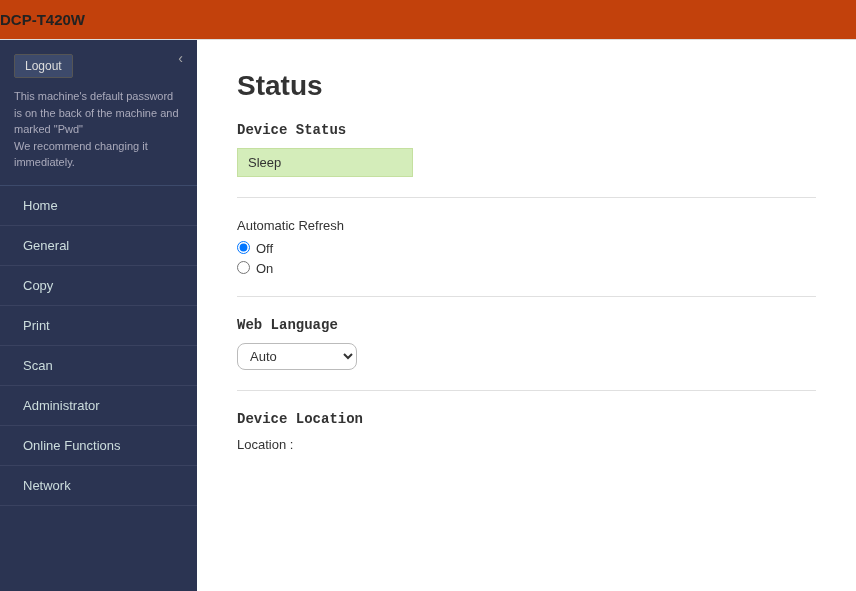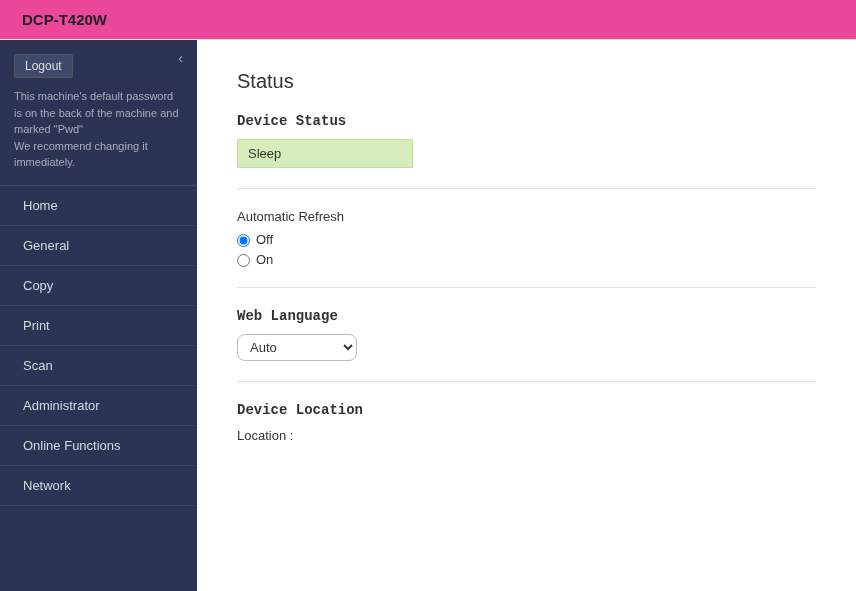--- a/index.html
+++ b/index.html
@@ -9,23 +9,23 @@
       background: #f0f0f0;
       width: 856px;
       height: 591px;
       overflow: hidden;
       display: flex;
       flex-direction: column;
     }
 
     
     #title-bar {
-      background: #ec4899;
+      background: #c2410c;
       border-bottom: 1px solid #ddd;
-      padding: 10px 22px;
+      padding: 10px 0;
       font-size: 15px;
       font-weight: bold;
       color: #222;
       height: 40px;
       display: flex;
       align-items: center;
     }
 
     
     #main-layout {
@@ -90,22 +90,22 @@
 
     
     #content {
       flex: 1;
       background: #fff;
       padding: 30px 40px;
       overflow-y: auto;
     }
 
     #page-title {
-      font-size: 20px;
-      font-weight: normal;
+      font-size: 28px;
+      font-weight: bold;
       color: #333;
       margin-bottom: 20px;
     }
 
     .section-title {
       font-size: 14px;
       font-weight: bold;
       color: #333;
       margin-bottom: 10px;
       font-family: Liberation Mono, monospace;
@@ -127,21 +127,21 @@
     }
 
     #auto-refresh-label {
       font-size: 13px;
       color: #333;
       margin-bottom: 8px;
     }
 
     .radio-row {
       display: flex;
-      align-items: flex-end;
+      align-items: flex-start;
       margin-bottom: 5px;
       gap: 6px;
       font-size: 13px;
       color: #333;
     }
 
     .radio-row input[type="radio"] {
       margin: 0;
     }
 

